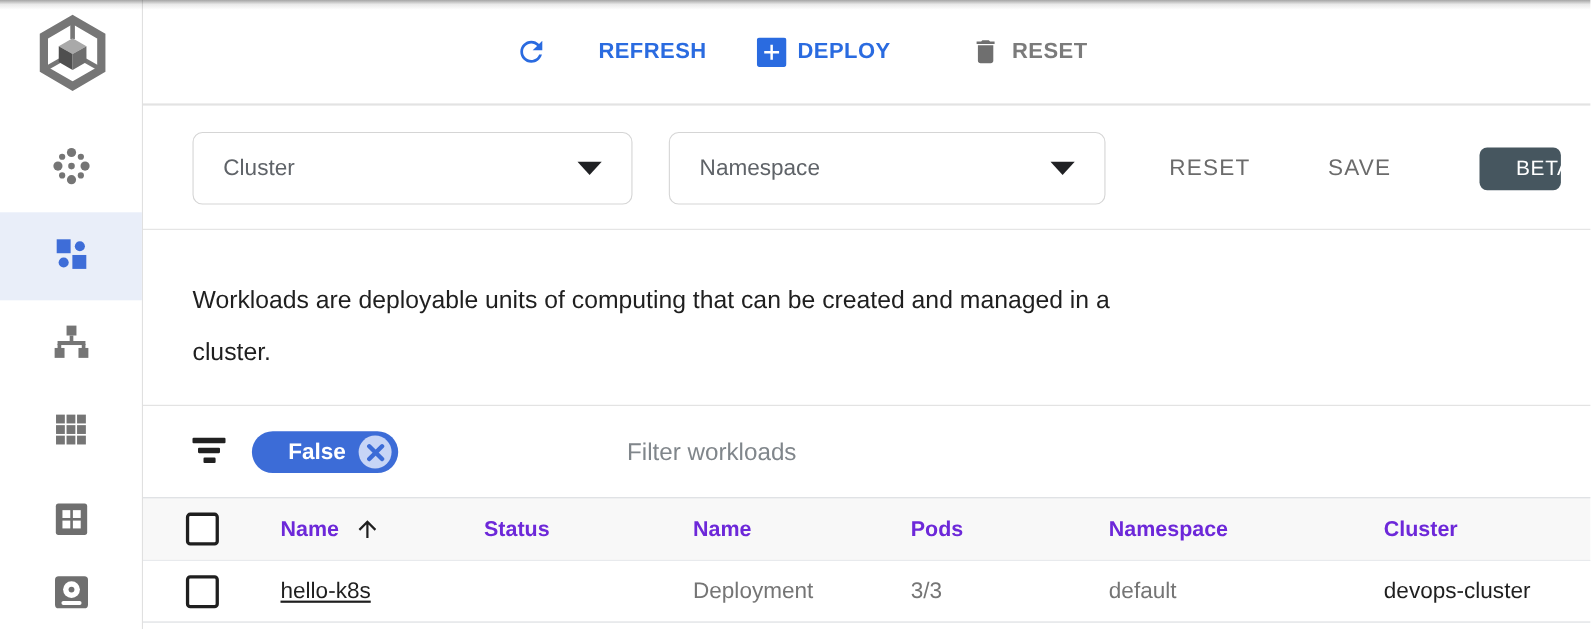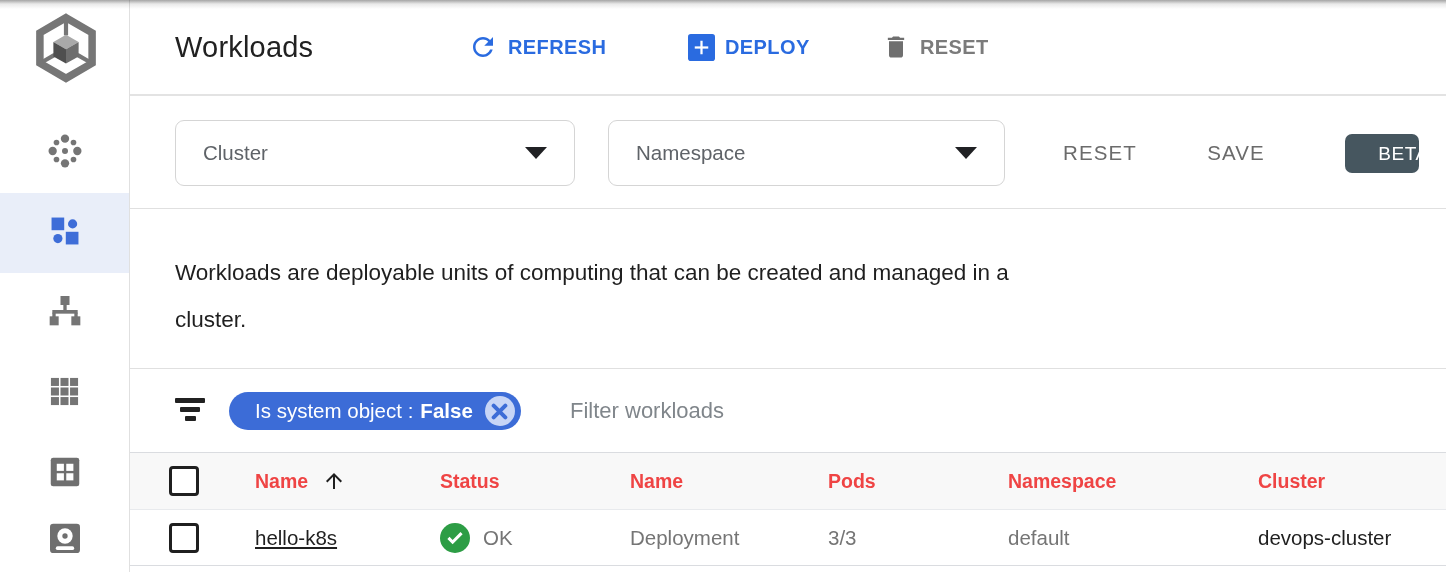--- a/index.html
+++ b/index.html
@@ -38,21 +38,21 @@
     font-size: 29px; font-weight: 400; color: #212121; letter-spacing: 0.2px;
   }
   .hbtn {
     position: absolute; top: 0; height: 94px; display: flex; align-items: center;
     background: none; border: none; padding: 0; cursor: pointer;
     font-family: inherit; font-size: 20px; font-weight: 700; letter-spacing: 0.4px;
     color: #2a6be0;
   }
   .hbtn .ic { display: flex; align-items: center; }
   .hbtn span.lbl { margin-left: 10px; }
-  .btn-refresh { left: 338px; }
+  .btn-refresh { left: 338px; gap: 36px; }
   .btn-deploy  { left: 558px; }
   .btn-delete  { left: 752px; color: #7b7b7b; }
   
   .toolbar {
     position: absolute; left: 130px; top: 98px; width: 1316px; height: 111px;
     border-bottom: 1px solid #e0e0e0; background: #fff;
   }
   .select {
     position: absolute; top: 22px; height: 66px;
     border: 1.5px solid #d5d5d5; border-radius: 9px; background: #fff;
@@ -105,21 +105,21 @@
   }
   .filter-input {
     position: absolute; left: 440px; top: 0; height: 82px; display: flex; align-items: center;
     font-size: 22px; color: #80868b; cursor: text; min-width: 300px;
   }
   
   .wtable { position: absolute; left: 130px; top: 452px; width: 1316px; background: #fff; }
   .thead {
     position: relative; height: 58px; background: #f8f8f8;
     border-top: 1px solid #dadce0; border-bottom: 1px solid #e8eaed;
-    font-size: 19.5px; font-weight: 700; color: #ef4444;
+    font-size: 19.5px; font-weight: 700; color: #6d28d9;
   }
   .trow {
     position: relative; height: 56px; background: #fff;
     border-bottom: 1px solid #dadce0; font-size: 20.5px; color: #757575;
   }
   .cell { position: absolute; top: 0; height: 100%; display: flex; align-items: center; }
   .c-check { left: 39px; } .c-name { left: 125px; } .c-status { left: 310px; }
   .c-type { left: 500px; } .c-pods { left: 698px; } .c-namespace { left: 878px; }
   .c-cluster { left: 1128px; }
   .checkbox {
@@ -224,21 +224,20 @@
         <rect x="3" y="3.5" width="18" height="17.5" rx="2" fill="#6f6f6f"></rect>
         <circle cx="12" cy="10.8" r="4.6" fill="#fff"></circle>
         <circle cx="12" cy="10.8" r="1.6" fill="#6f6f6f"></circle>
         <rect x="6.5" y="17" width="11" height="2.2" rx="1.1" fill="#fff"></rect>
       </svg>
     </span>
   </div>
 </aside>
 
 <header class="header">
-  <h1 class="page-title">Workloads</h1>
 
   <button class="hbtn btn-refresh">
     <span class="ic">
       <svg viewBox="0 0 24 24" width="30" height="30" fill="#2a6be0">
         <path d="M17.65 6.35C16.2 4.9 14.21 4 12 4c-4.42 0-7.99 3.58-7.99 8s3.57 8 7.99 8c3.73 0 6.84-2.55 7.73-6h-2.08c-.82 2.33-3.04 4-5.65 4-3.31 0-6-2.69-6-6s2.69-6 6-6c1.66 0 3.14.69 4.22 1.78L13 11h7V4l-2.35 2.35z"></path>
       </svg>
     </span>
     <span class="lbl">REFRESH</span>
   </button>
 
@@ -281,21 +280,20 @@
   <p>Workloads are deployable units of computing that can be created and managed in a cluster.</p>
 </section>
 
 <section class="chip-row">
   <span class="filter-icon">
     <i class="fi-1"></i>
       <i class="fi-2"></i>
       <i class="fi-3"></i>
   </span>
   <div class="chip">
-    <span>Is system object :</span>
     <b>False</b>
     <span class="chip-close">
       <svg viewBox="0 0 14 14" width="17" height="17">
         <path d="M2.2 2.2l9.6 9.6M11.8 2.2l-9.6 9.6" stroke="#3c6cd7" stroke-width="3.3" stroke-linecap="round"></path>
       </svg>
     </span>
   </div>
   <span class="filter-input">Filter workloads</span>
 </section>
 
@@ -317,27 +315,18 @@
     <div class="cell c-pods">Pods</div>
     <div class="cell c-namespace">Namespace</div>
     <div class="cell c-cluster">Cluster</div>
   </div>
 
   <div class="trow">
     <div class="cell c-check">
       <span class="checkbox"></span>
     </div>
     <div class="cell c-name">hello-k8s</div>
-    <div class="cell c-status">
-      <span class="status-ic">
-        <svg viewBox="0 0 24 24" width="30" height="30">
-          <circle cx="12" cy="12" r="12" fill="#2d9d45"></circle>
-          <path d="M10.1 16.9l-4.2-4.2 1.7-1.7 2.5 2.5 6.3-6.3 1.7 1.7z" fill="#fff"></path>
-        </svg>
-      </span>
-      <span>OK</span>
-    </div>
     <div class="cell c-type">Deployment</div>
     <div class="cell c-pods">3/3</div>
     <div class="cell c-namespace">default</div>
     <div class="cell c-cluster">devops-cluster</div>
   </div>
 </section>
 
 </body></html>

